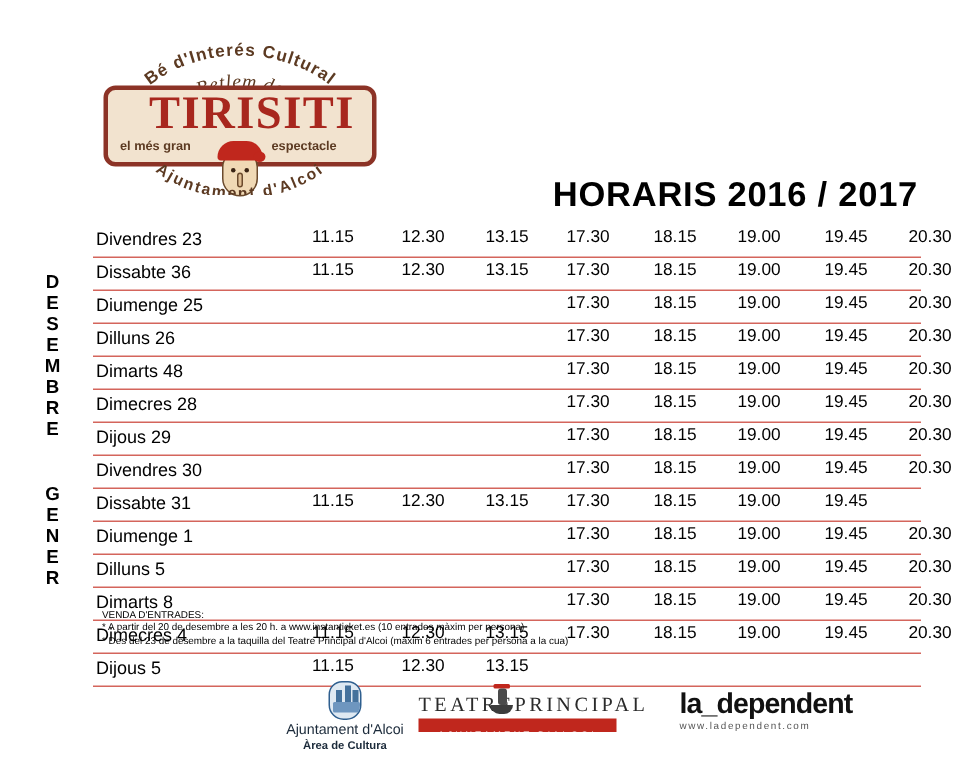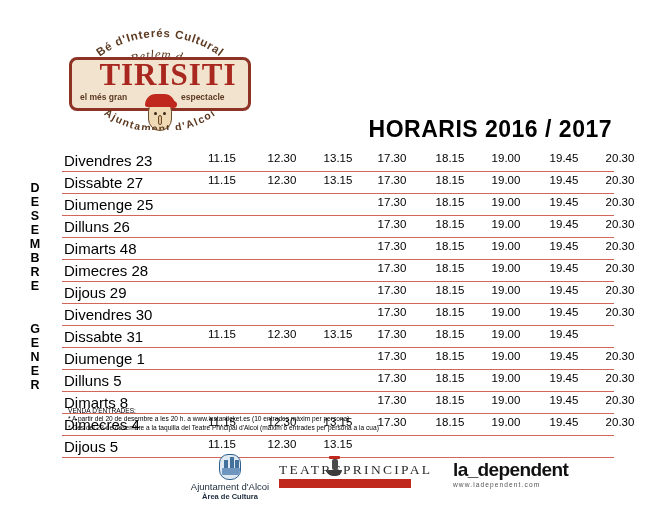--- a/index.html
+++ b/index.html
@@ -162,21 +162,21 @@
   }
   .sched-row {
     position: relative;
     height: 21px;
     border-bottom: 1px solid #d4655c;
   }
   .sched-row .day {
     position: absolute;
     left: 2px;
     top: 2px;
-    font-size: 15px;
+    font-size: 12px;
     white-space: nowrap;
   }
   .sched-row .slot {
     position: absolute;
     top: 2px;
     width: 40px;
     text-align: center;
     font-size: 11.5px;
   }
   .slot-0 { left: 140px; }
@@ -385,21 +385,21 @@
       <div class="slot slot-0">11.15</div>
       <div class="slot slot-1">12.30</div>
       <div class="slot slot-2">13.15</div>
       <div class="slot slot-3">17.30</div>
       <div class="slot slot-4">18.15</div>
       <div class="slot slot-5">19.00</div>
       <div class="slot slot-6">19.45</div>
       <div class="slot slot-7">20.30</div>
     </div>
     <div class="sched-row" style="border-bottom-color: rgb(212, 101, 92);">
-      <div class="day">Dissabte 27</div>
+      <div class="day">Dissabte 36</div>
       <div class="slot slot-0">11.15</div>
       <div class="slot slot-1">12.30</div>
       <div class="slot slot-2">13.15</div>
       <div class="slot slot-3">17.30</div>
       <div class="slot slot-4">18.15</div>
       <div class="slot slot-5">19.00</div>
       <div class="slot slot-6">19.45</div>
       <div class="slot slot-7">20.30</div>
     </div>
     <div class="sched-row" style="border-bottom-color: rgb(212, 101, 92);">

